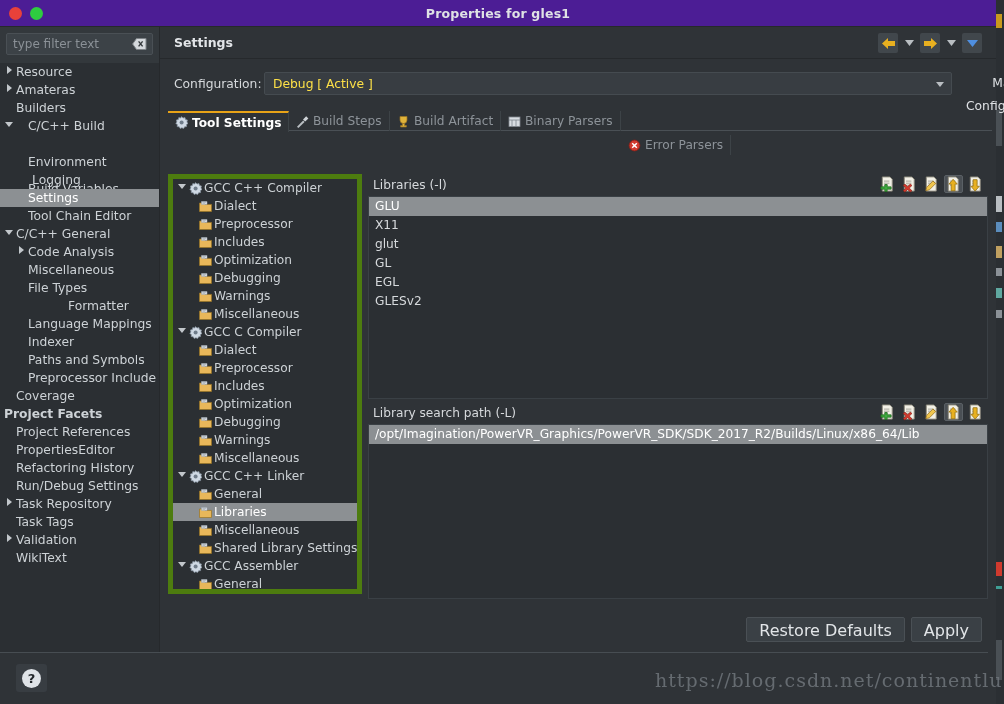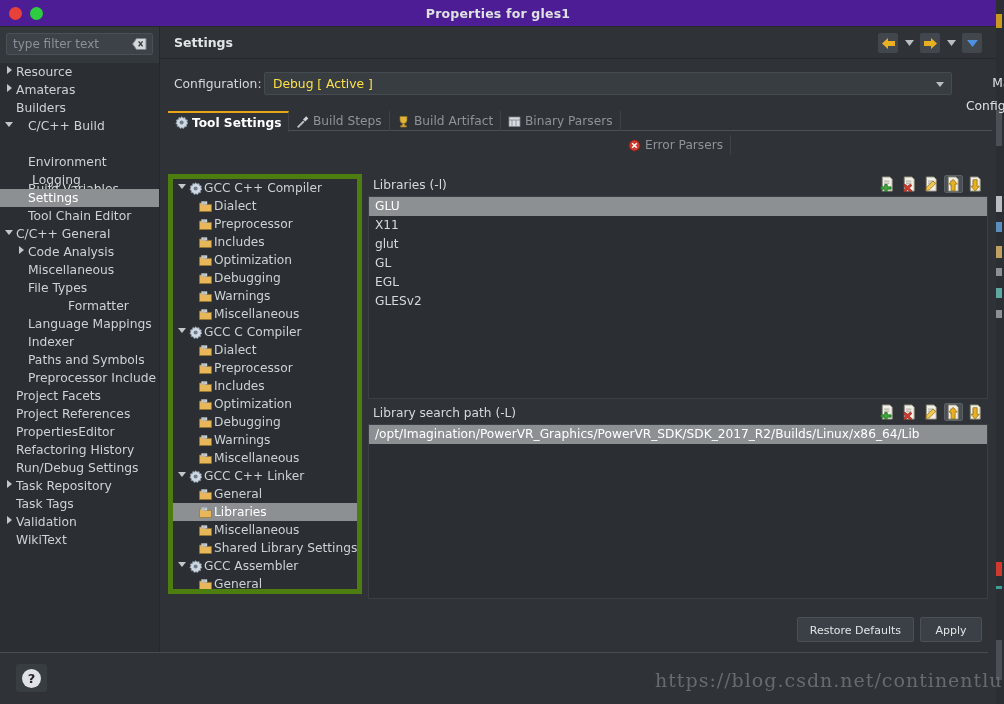--- a/index.html
+++ b/index.html
@@ -112,21 +112,21 @@
   .tool-ic.framed { background: #4a4f54; border: 1px solid #5a6065; border-radius: 2px; }
   .listbox { position: absolute; left: 0; right: 0; background: #2b2f33;
     border: 1px solid #3a4045; overflow: hidden; }
   .lrow { height: 19px; line-height: 19px; padding-left: 6px; font-size: 12.2px;
     color: #d6d9dc; white-space: nowrap; }
   .lrow.sel { background: #8c9093; color: #ffffff; }
 
   
   .btnrow-a { position: absolute; right: 14px; bottom: 10px; display: flex; gap: 6px; }
   .dlgbtn { height: 25px; min-width: 62px; padding: 0 12px; line-height: 25px;
-    text-align: center; font-size: 11px; color: #e2e5e8;
+    text-align: center; font-size: 16px; color: #e2e5e8;
     background: #3a4045; border: 1px solid #4a5055; border-radius: 2px;
     font-family: inherit; }
   .dlgbtn.wide { min-width: 104px; }
   .footer { position: absolute; left: 0; right: 8px; bottom: 0; height: 52px;
     background: #2f3337; border-top: 1px solid #474d52; }
   .help-btn { position: absolute; left: 16px; top: 11px; width: 31px; height: 28px;
     background: #383d42; border-radius: 3px; display: flex; align-items: center;
     justify-content: center; }
   .help-circ { width: 19px; height: 19px; border-radius: 50%; background: #dfe3e7;
     color: #22262a; font-size: 13px; font-weight: bold; line-height: 19px;
@@ -241,21 +241,24 @@
             <div class="tv-item">
               <span class="lbl" style="left: 28px;">Indexer</span>
             </div>
             <div class="tv-item">
               <span class="lbl" style="left: 28px;">Paths and Symbols</span>
             </div>
             <div class="tv-item">
               <span class="lbl" style="left: 28px;">Preprocessor Include</span>
             </div>
             <div class="tv-item">
-              <span class="lbl" style="left: 16px;">Project Facets</span>
+              <span class="lbl" style="left: 16px;">Coverage</span>
+            </div>
+            <div class="tv-item">
+              <span class="lbl" style="left: 4px; font-weight: bold;">Project Facets</span>
             </div>
             <div class="tv-item">
               <span class="lbl" style="left: 16px;">Project References</span>
             </div>
             <div class="tv-item">
               <span class="lbl" style="left: 16px;">PropertiesEditor</span>
             </div>
             <div class="tv-item">
               <span class="lbl" style="left: 16px;">Refactoring History</span>
             </div>

